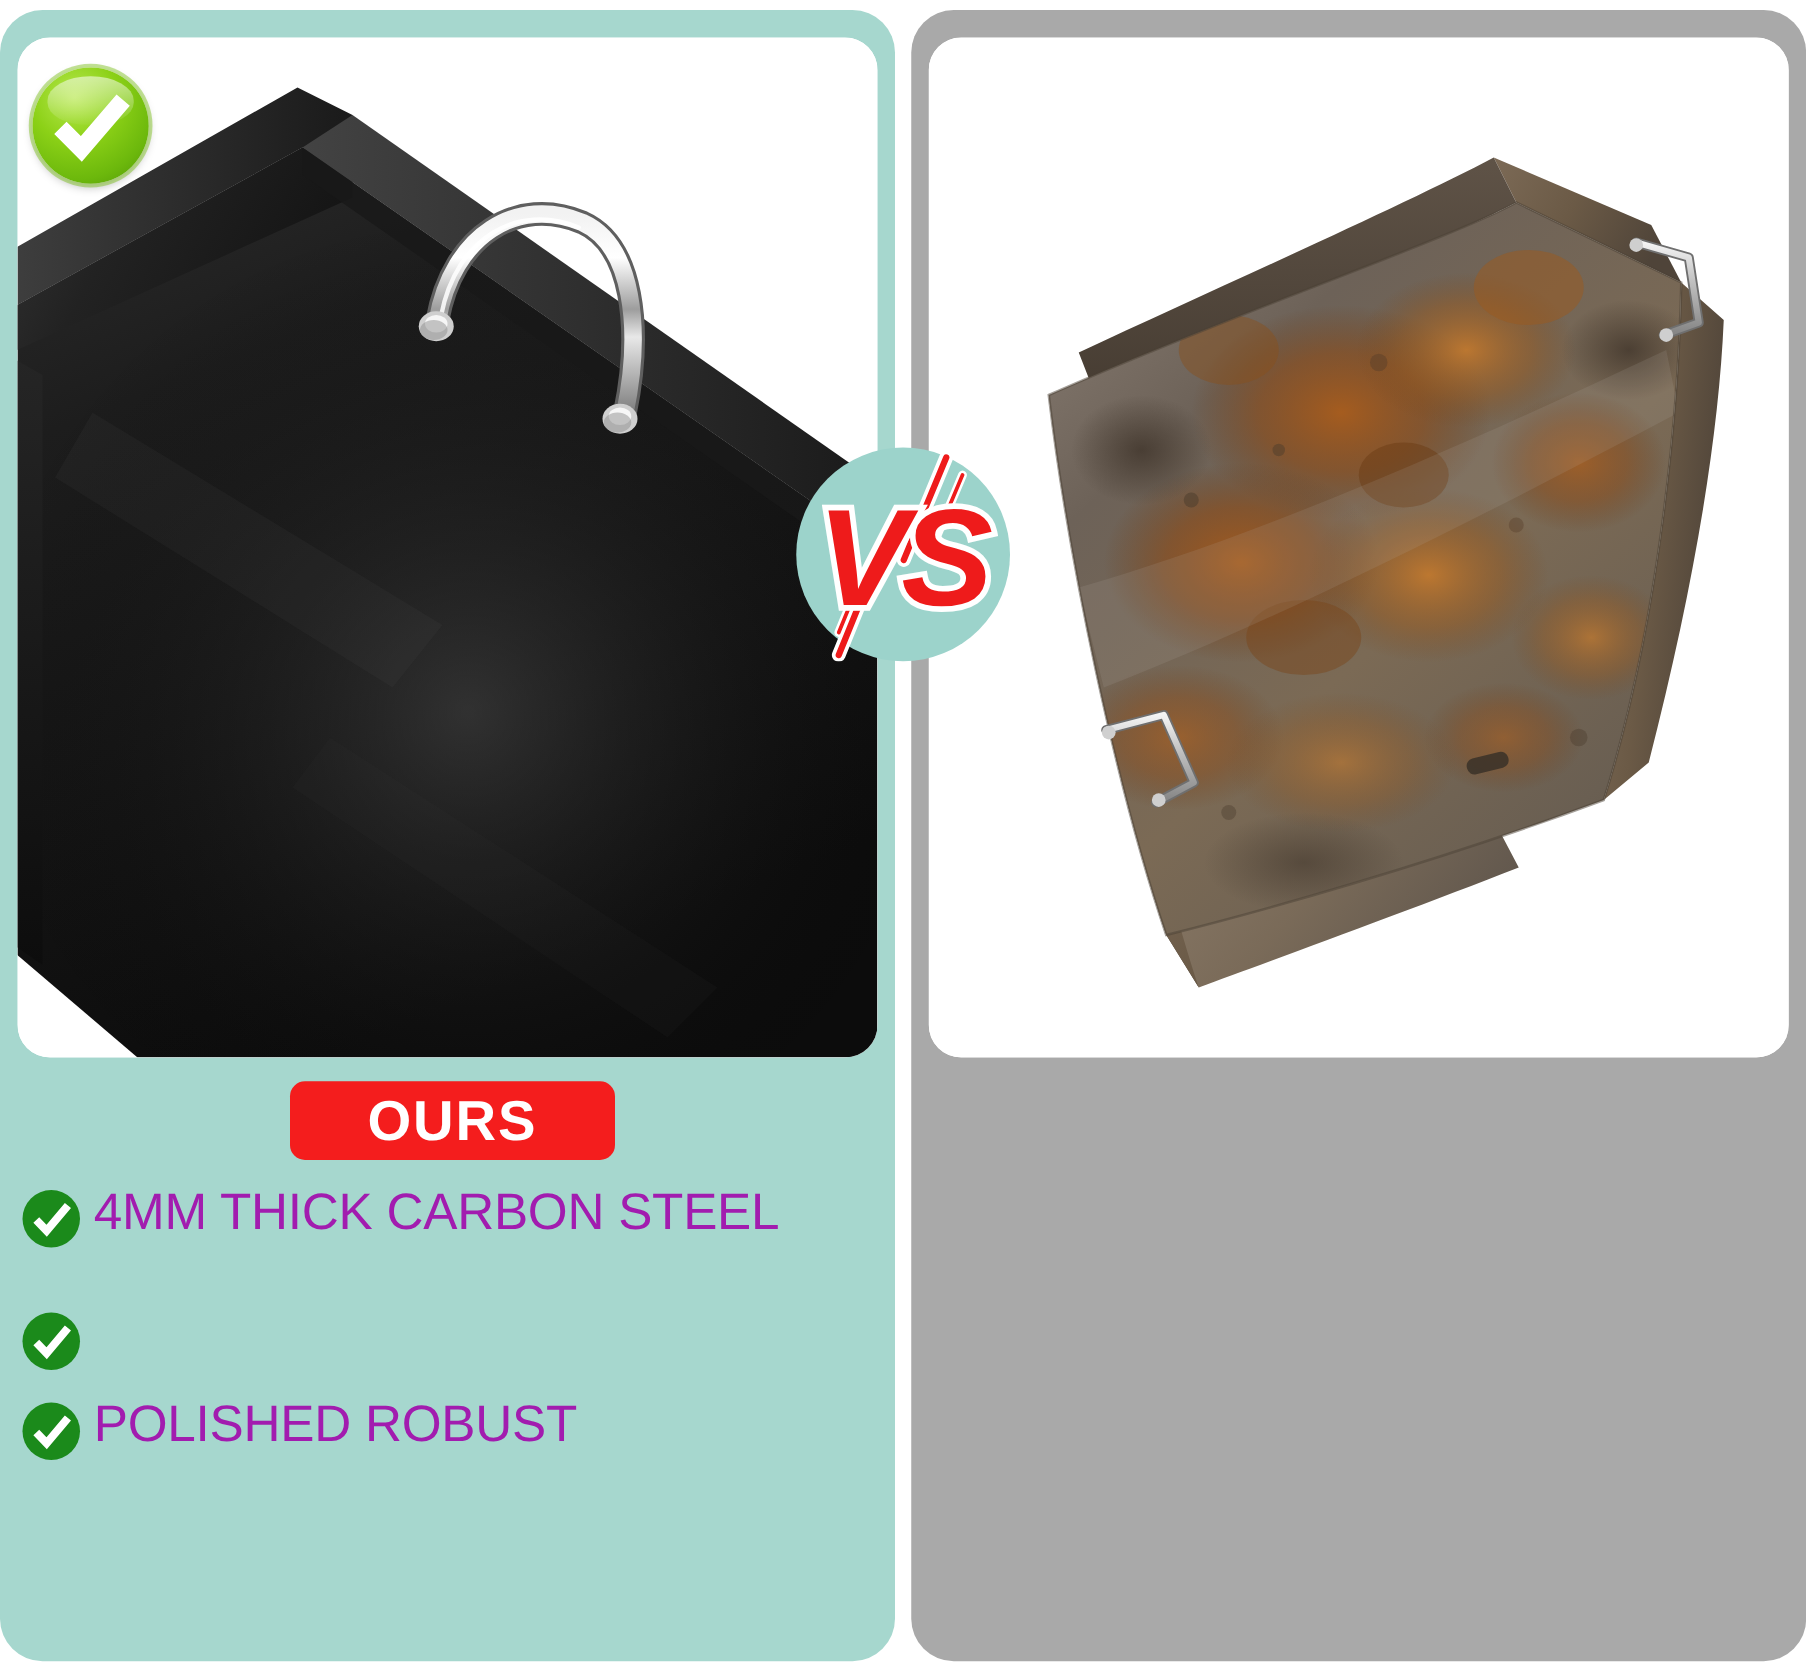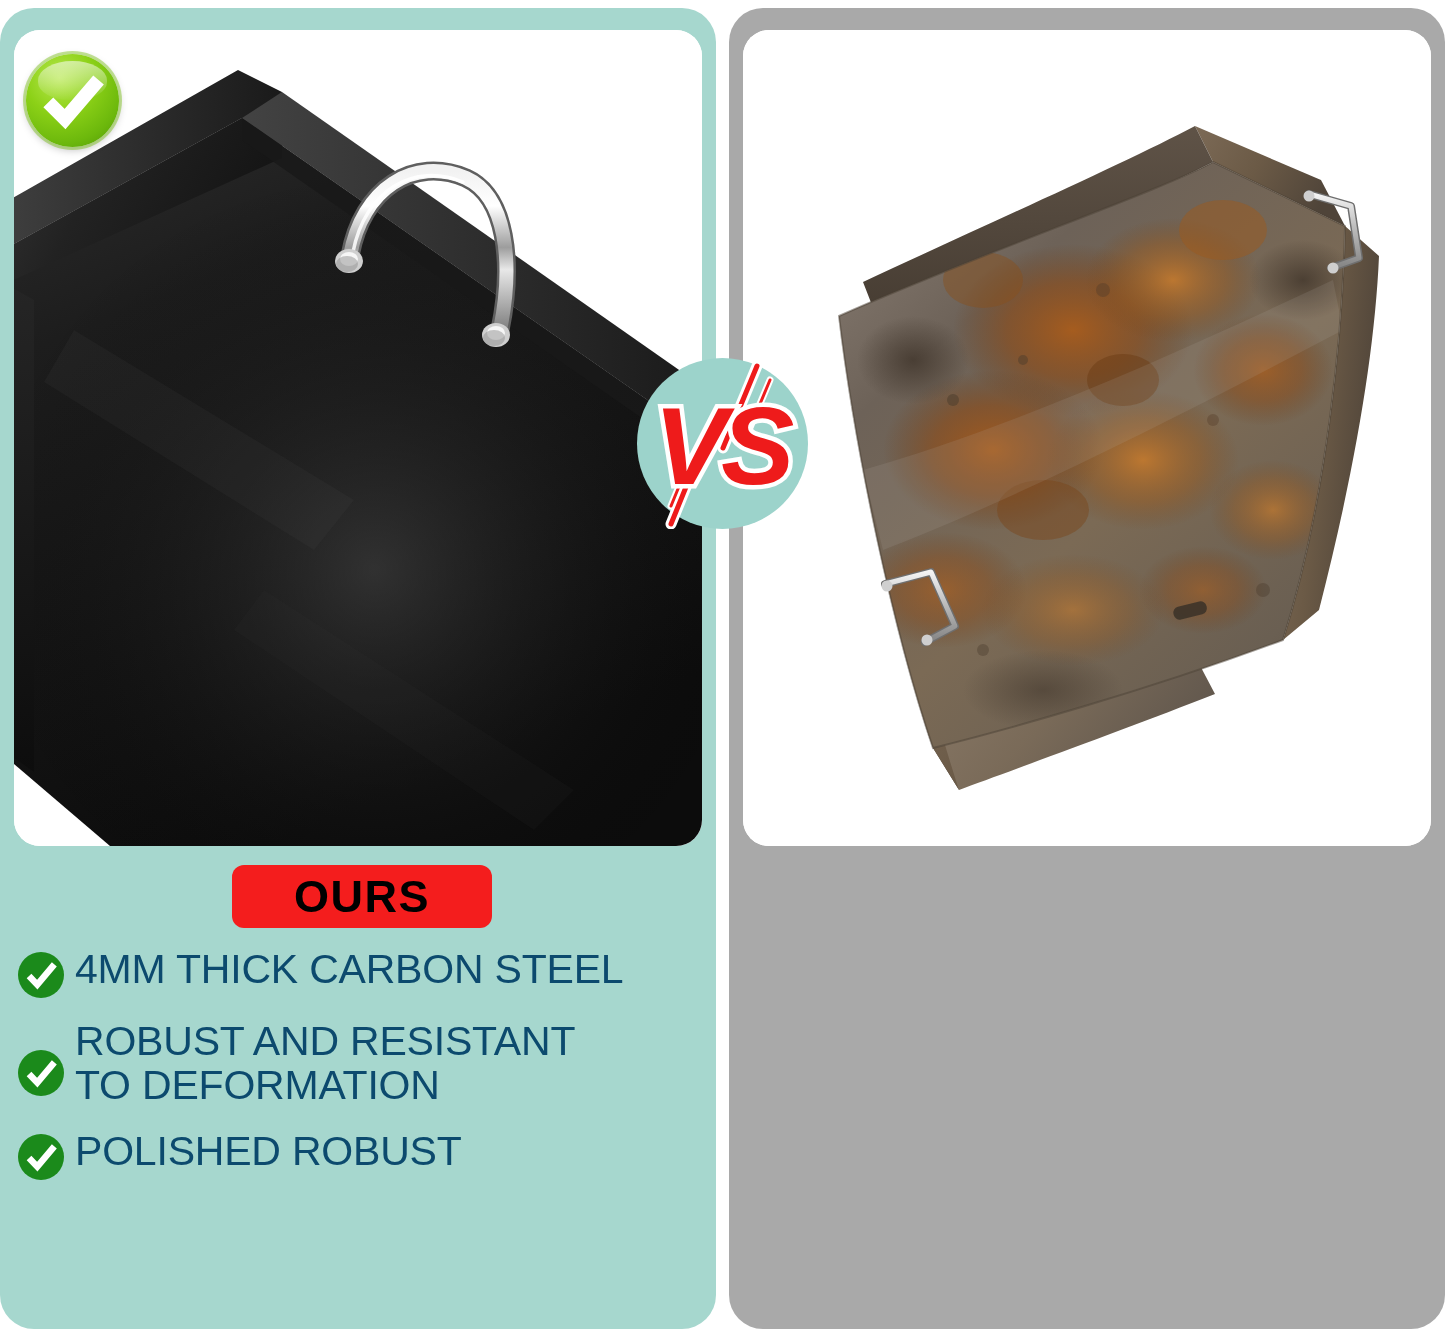--- a/index.html
+++ b/index.html
@@ -125,21 +125,21 @@
     justify-content: center;
     font-weight: bold;
     letter-spacing: 1.5px;
   }
   #title-badge-ours {
     left: 232px;
     top: 857px;
     width: 260px;
     height: 63px;
     background: #f41d1d;
-    color: #000000;
+    color: #ffffff;
     font-size: 45px;
   }
 
   
   .feature-list {
     position: absolute;
     box-sizing: border-box;
   }
   #feature-list-ours {
     left: 18px;
@@ -158,21 +158,21 @@
     width: 46px;
     height: 46px;
     border-radius: 50%;
     position: relative;
     margin-right: 11px;
   }
   #feature-list-ours .bullet-icon { background: #1b8a1b; margin-top: 4px; }
   .bullet-icon svg { position: absolute; left: 0; top: 0; width: 100%; height: 100%; }
 
   .feature-text-ours {
-    color: #0c4a6e;
+    color: #a21caf;
     font-size: 41px;
     font-weight: normal;
     line-height: 1.07;
     letter-spacing: -0.2px;
     white-space: pre-line;
     font-family: "Liberation Sans", sans-serif;
   }
 
   
   #feature-row-ours-3 .bullet-icon { margin-top: 30px; }
@@ -271,22 +271,20 @@
       <span class="feature-text-ours">4MM THICK CARBON STEEL</span>
     </div>
 
 
     <div class="feature-row" id="feature-row-ours-3">
       <span class="bullet-icon">
         <svg viewBox="0 0 100 100">
             <path d="M 24 52 L 42 71 L 79 27" fill="none" stroke="#ffffff" stroke-width="14" stroke-linecap="butt" stroke-linejoin="miter"></path>
           </svg>
       </span>
-      <span class="feature-text-ours">ROBUST AND RESISTANT
-TO DEFORMATION</span>
     </div>
 
     <div class="feature-row" id="feature-row-ours-4">
       <span class="bullet-icon">
         <svg viewBox="0 0 100 100">
             <path d="M 24 52 L 42 71 L 79 27" fill="none" stroke="#ffffff" stroke-width="14" stroke-linecap="butt" stroke-linejoin="miter"></path>
           </svg>
       </span>
       <span class="feature-text-ours">POLISHED ROBUST</span>
     </div>

